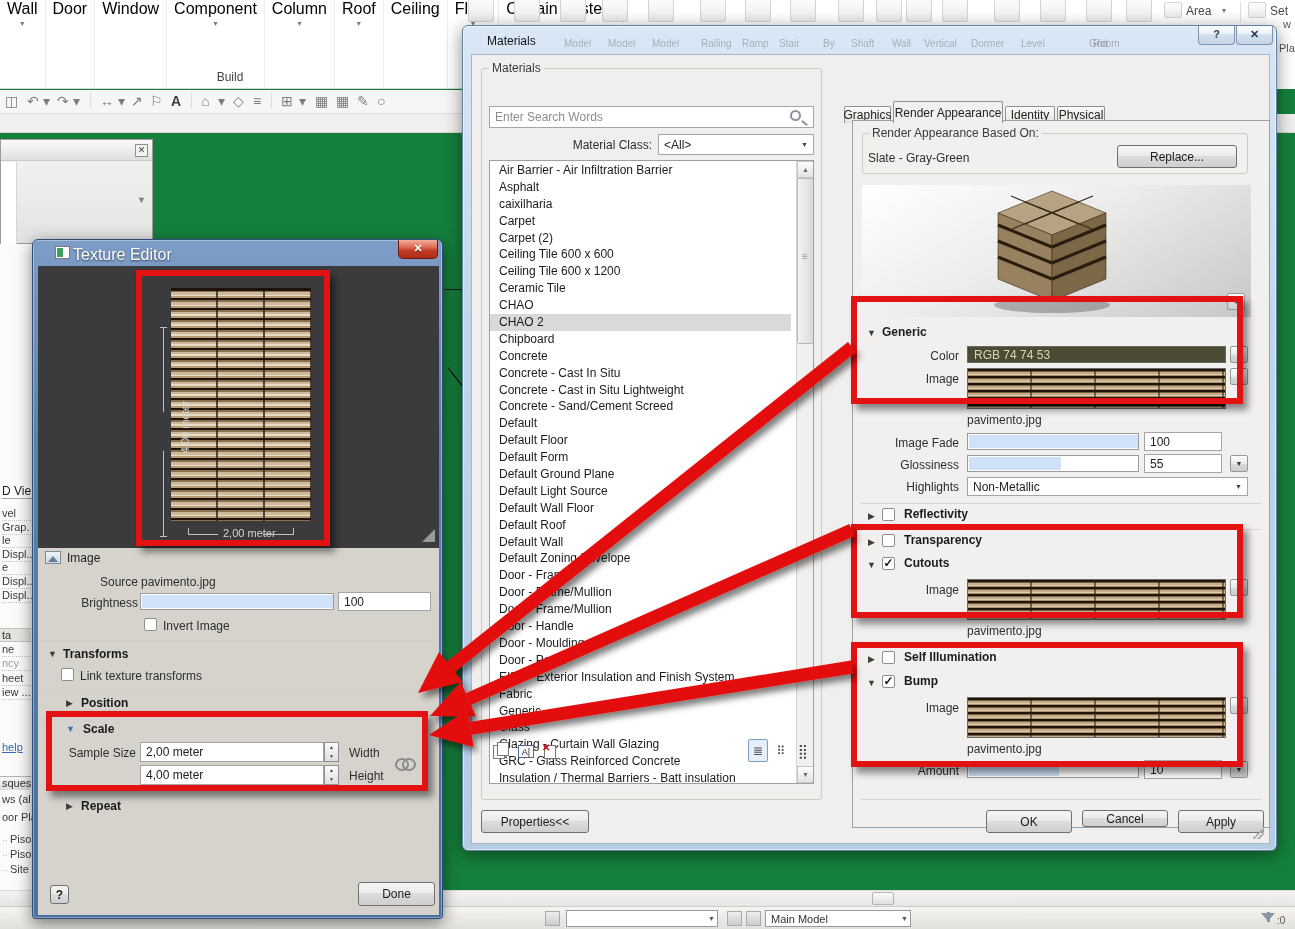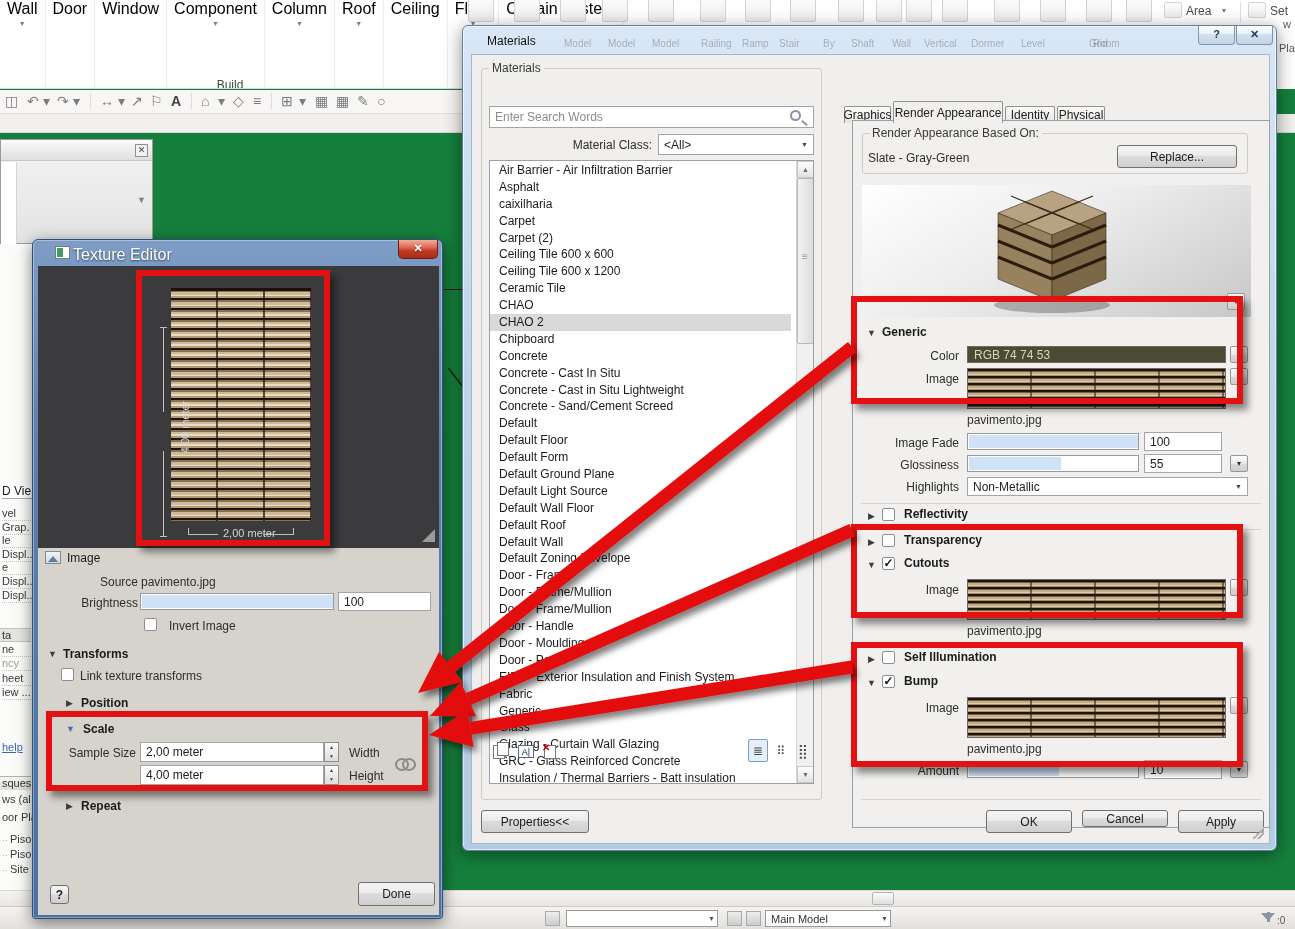--- a/index.html
+++ b/index.html
@@ -5,21 +5,21 @@
 * { box-sizing:border-box; margin:0; padding:0; }
 body { margin:0; font-family:"Liberation Sans",sans-serif; }
 #screen { position:relative; width:1295px; height:929px; background:#15803d; overflow:hidden; }
 .abs { position:absolute; }
 
 
 #ribbon { position:absolute; left:0; top:0; width:1295px; height:89px; background:#fff; }
 #build-panel { position:absolute; left:0; top:0; height:89px; display:flex; }
 .build-tool { position:relative; display:flex; flex-direction:column; align-items:center; padding:0 7px; border-right:1px solid #ececec; }
 .build-tool.caret::after { content:"▾"; font-size:8px; color:#7a7a7a; margin-top:1px; }
-#build-caption { position:absolute; left:0; top:78px; width:460px; text-align:center; font-size:12px; color:#444; }
+#build-caption { position:absolute; left:0; top:70px; width:460px; text-align:center; font-size:12px; color:#444; }
 #build-bottom { position:absolute; left:0; top:88px; width:462px; height:1px; background:#d9d9d9; }
 .ghost-ico { position:absolute; top:-4px; width:26px; height:26px; border:1px solid #d3d3d3; background:linear-gradient(#fdfdfd,#ececec); border-radius:2px; }
 #area-set { font-size:12px; color:#4a4a4a; }
 
 #qat { position:absolute; left:0; top:90px; width:462px; height:24px; background:#f7f6f5; border-bottom:1px solid #e0dedc; }
 .qico { position:absolute; top:3px; font-size:14px; color:#7c7c7c; }
 .qico.dark { color:#3f3f3f; font-weight:bold; }
 .qico.sep { width:1px; height:16px; background:#dcdcdc; }
 #optionsbar { position:absolute; left:0; top:114px; width:1295px; height:19px; background:#f1f0ee; border-bottom:1px solid #d8d5d0; }
 
@@ -264,21 +264,21 @@
   <div id="hscroll">
       <div id="hthumb"></div>
     </div>
   <div id="statusbar">
     <div class="sico" style="left:545px"></div>
     <div class="scombo" style="left:566px;width:152px">
         <span class="car">▼</span>
       </div>
     <div class="sico" style="left:727px"></div>
     <div class="sico" style="left:746px"></div>
-    <div class="scombo" style="left:765px;width:126px;padding:2px 0 0 5px"><span>Main Model</span><span class="car">▼</span></div>
+    <div class="scombo" style="left:765px;width:146px;padding:2px 0 0 5px"><span>Main Model</span><span class="car">▼</span></div>
     <div id="funnel"></div>
     <span class="abs" style="left:1277px;top:8px;font-size:10px;color:#555">:0</span>
   </div>
 
   <div id="tedit">
     <div id="tedit-ico"></div>
     <div id="tedit-title">Texture Editor</div>
     <div id="tedit-close">✕</div>
     <div id="tedit-client">
       <div id="tedit-preview">
@@ -304,21 +304,21 @@
         <span class="rowlabel" style="left:40px;top:27px;width:60px">Source</span>
         <span class="rowlabel" style="left:103px;top:27px;text-align:left">pavimento.jpg</span>
         <span class="rowlabel" style="left:20px;top:48px;width:80px">Brightness</span>
         <div class="slider" style="left:102px;top:45px;width:194px;height:17px">
             <div class="fill" style="width:191px"></div>
           </div>
         <div class="input7" style="left:300px;top:44px;width:93px;height:19px">
             <span>100</span>
           </div>
         <div class="chk" style="left:106px;top:70px"></div>
-        <span class="rowlabel" style="left:131px;top:71px;text-align:right">Invert Image</span>
+        <span class="rowlabel" style="left:125px;top:71px;text-align:right">Invert Image</span>
         <div class="sep" style="left:3px;top:92px;width:395px"></div>
 
         <span class="exparrow" style="left:10px;top:101px">▼</span>
         <span class="seclabel" style="left:25px;top:99px">Transforms</span>
         <div class="chk" style="left:23px;top:120px"></div>
         <span class="rowlabel" style="left:42px;top:121px;text-align:left">Link texture transforms</span>
         <div class="sep" style="left:3px;top:142px;width:395px"></div>
         <span class="exparrow" style="left:28px;top:150px">▶</span>
         <span class="seclabel" style="left:43px;top:148px">Position</span>
         <div class="sep" style="left:3px;top:168px;width:395px"></div>

